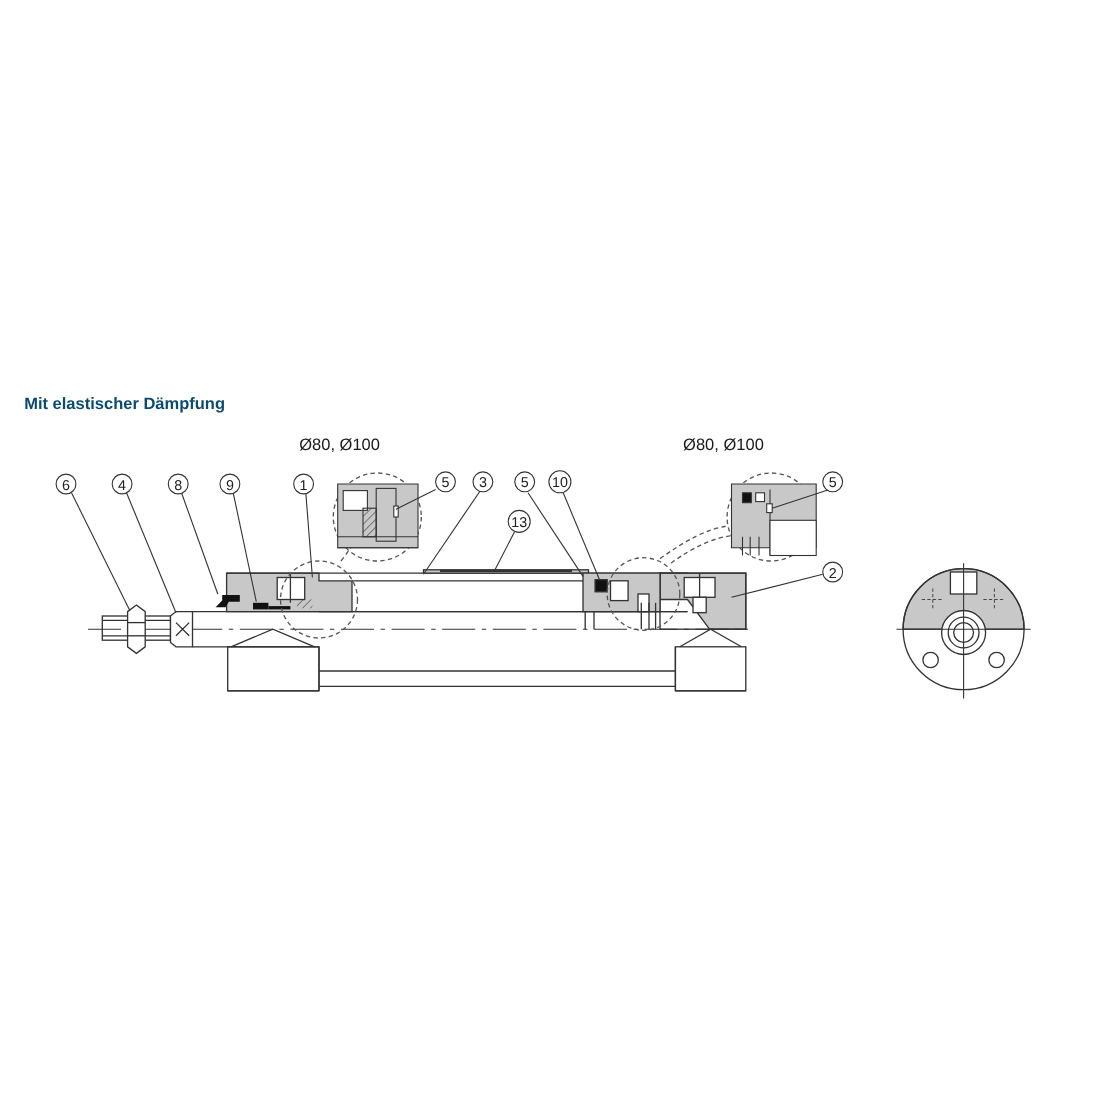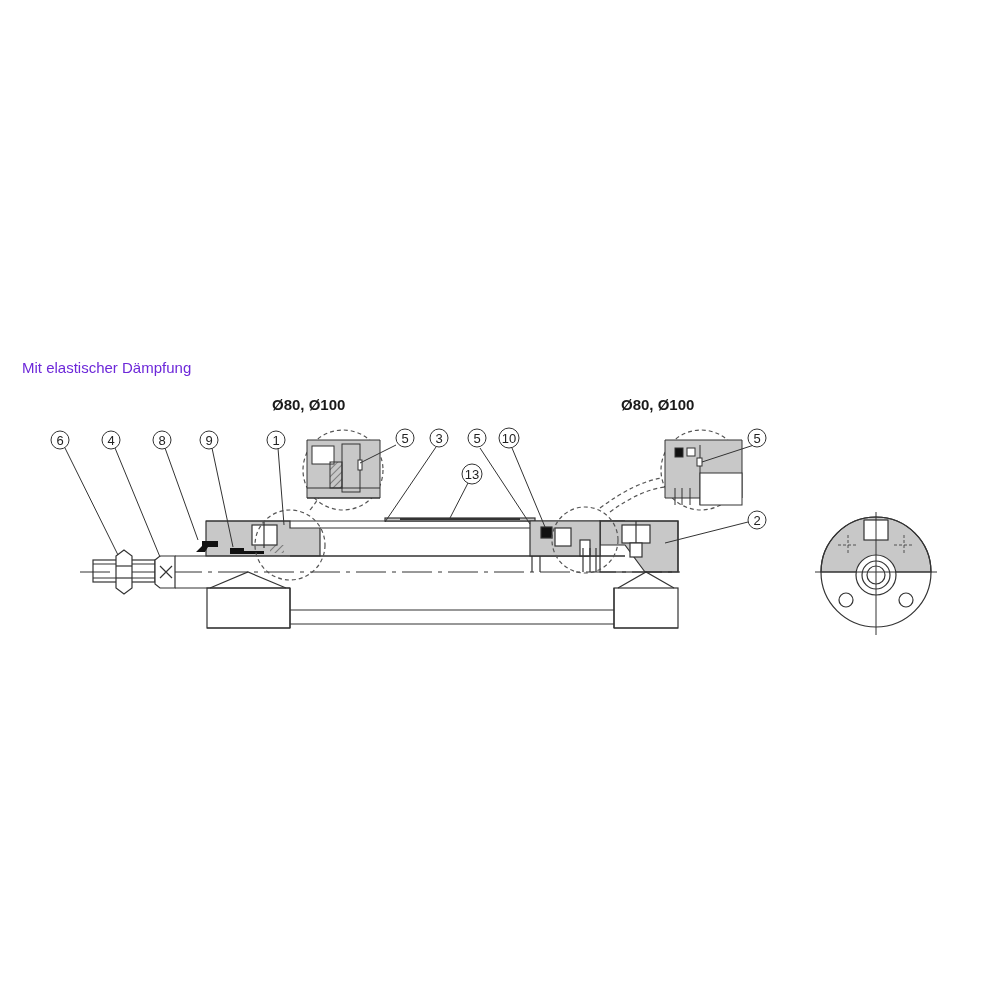--- a/index.html
+++ b/index.html
@@ -1,18 +1,18 @@
 <!DOCTYPE html>
 <html><head>
   <meta charset="utf-8">
   <style>
     html, body { margin: 0; padding: 0; background: #ffffff; }
     body { width: 1000px; height: 1000px; position: relative; overflow: hidden; font-family: "Liberation Sans", sans-serif; }
-    .title { position: absolute; left: 22px; top: 359px; font-size: 15px; font-weight: normal; color: #6d28d9; }
-    .dia-label { position: absolute; font-size: 15px; font-weight: bold; color: #1a1a1a; text-align: center; }
+    .title { position: absolute; left: 22px; top: 359px; font-size: 15px; font-weight: bold; color: #0c4a6e; }
+    .dia-label { position: absolute; font-size: 15px; font-weight: normal; color: #1a1a1a; text-align: center; }
     #dia1 { left: 272px; top: 396px; }
     #dia2 { left: 621px; top: 396px; }
     svg.drawing { position: absolute; left: 0; top: 0; }
     .callout text { font-family: "Liberation Sans", sans-serif; font-size: 13px; fill: #222; }
   </style>
 </head>
 <body>
 
 <div class="title">Mit elastischer Dämpfung</div>
 <div class="dia-label" id="dia1">Ø80, Ø100</div>

